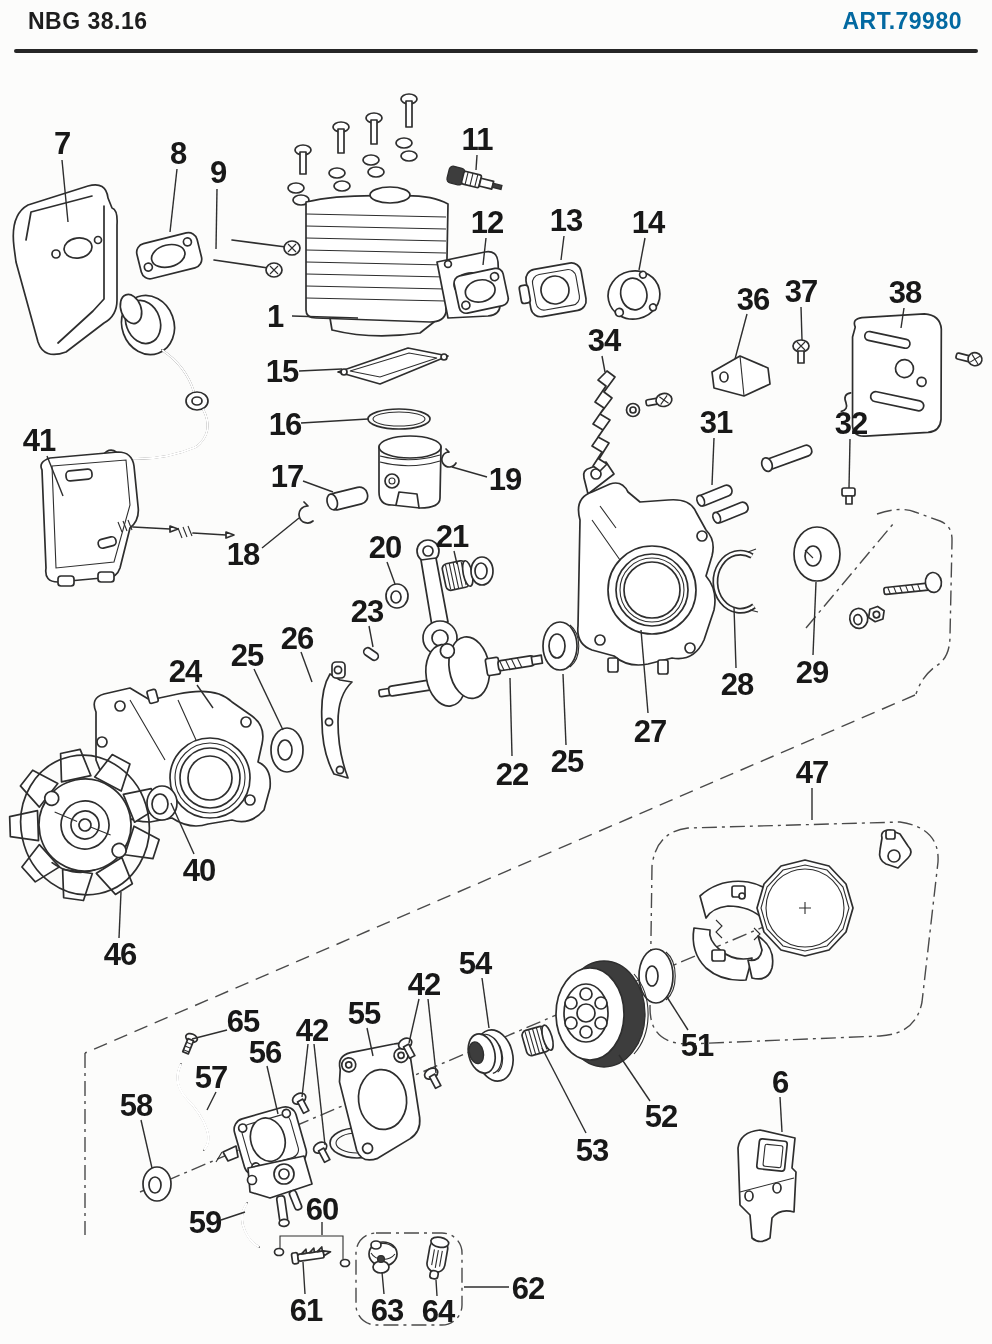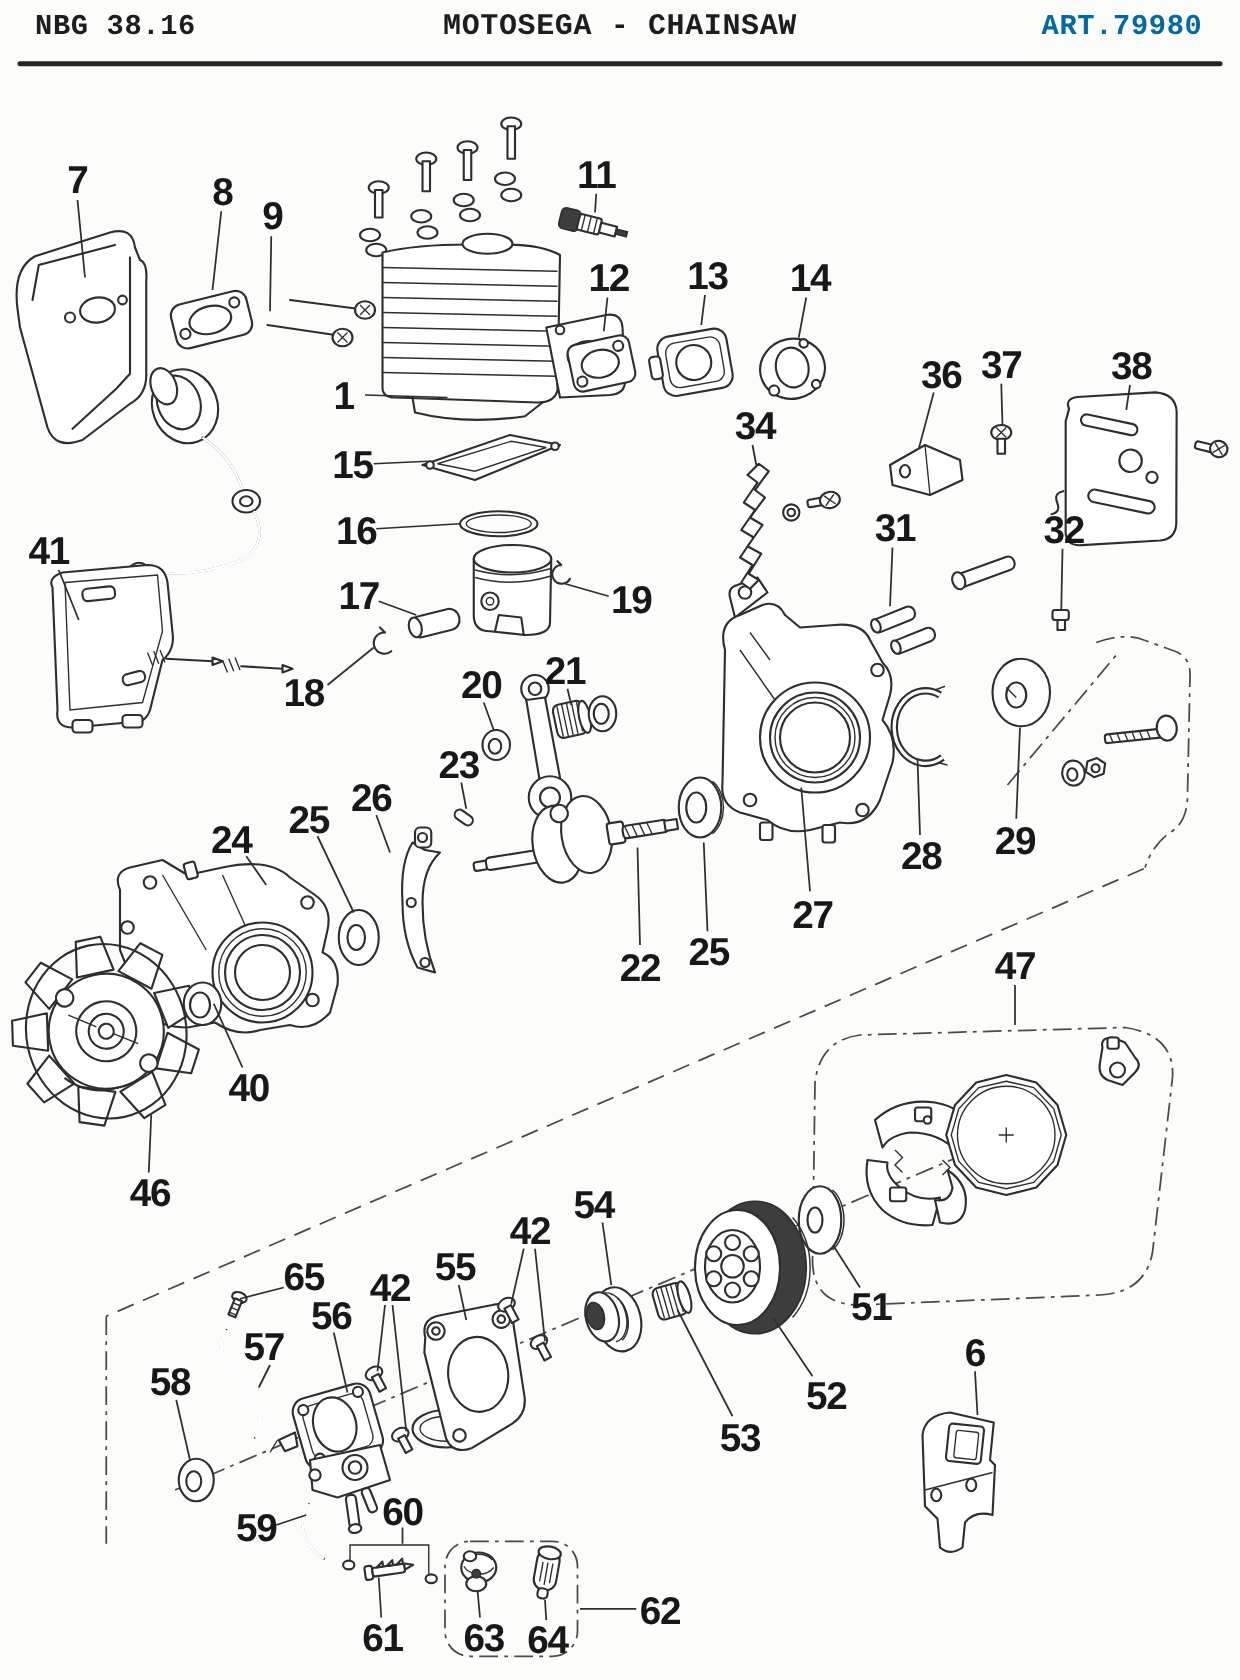--- a/index.html
+++ b/index.html
@@ -1,39 +1,38 @@
 <!DOCTYPE html>
 <html><head>
 <meta charset="utf-8">
 <style>
   html,body{margin:0;padding:0;background:#e8e8e8;}
   #page{position:relative;width:992px;height:1344px;background:#fcfcfb;overflow:hidden;
         font-family:"Liberation Sans",sans-serif;}
-  #hdr{position:absolute;top:0;left:0;right:0;height:60px;font-family:Liberation Mono, monospace;}
+  #hdr{position:absolute;top:0;left:0;right:0;height:60px;}
   .h-left{position:absolute;left:28px;top:8px;font-size:23px;font-weight:bold;color:#1d1d1d;letter-spacing:.5px;}
   .h-center{position:absolute;left:0;right:0;top:8px;text-align:center;font-size:24px;font-weight:bold;color:#1d1d1d;letter-spacing:.5px;}
   .h-right{position:absolute;right:30px;top:8px;font-size:23px;font-weight:bold;color:#0369a1;letter-spacing:.5px;}
   .h-rule{position:absolute;left:14px;right:14px;top:49px;height:4px;background:#262626;border-radius:2px;}
   svg{position:absolute;top:0;left:0;}
   .p{fill:#ffffff;stroke:#2e2e2e;stroke-width:1.7;stroke-linejoin:round;stroke-linecap:round;}
   .ln{fill:none;stroke:#2e2e2e;stroke-width:1.7;stroke-linejoin:round;stroke-linecap:round;}
   .thin{fill:none;stroke:#2e2e2e;stroke-width:1.1;}
   .dk{fill:#3d3d3d;stroke:#2e2e2e;stroke-width:1.3;}
   .dash{fill:none;stroke:#4a4a4a;stroke-width:1.4;stroke-dasharray:15 5 3 5;}
   .dash2{fill:none;stroke:#4a4a4a;stroke-width:1.4;stroke-dasharray:14 8;}
   .plabel{font-family:"Liberation Sans",sans-serif;font-size:31px;font-weight:700;fill:#181818;letter-spacing:-1px;}
   .leader{fill:none;stroke:#2e2e2e;stroke-width:1.4;}
 </style>
 </head>
 <body>
 
 <div id="page">
   <div id="hdr">
     <div class="h-left">NBG 38.16</div>
-    <div class="h-center">MOTOSEGA - CHAINSAW</div>
     <div class="h-right">ART.79980</div>
     <div class="h-rule"></div>
   </div>
 
   <svg viewBox="0 0 992 1344" width="992" height="1344">
 
     <g>
       <path class="dash" d="M877,514 Q900,506 915,512 L940,521 Q953,526 952,542 L950,636 Q950,658 936,666 Q922,676 916,694"></path>
       <path class="dash2" d="M915,695 L85,1053"></path>
       <path class="dash" d="M85,1053 L85,1235"></path>

